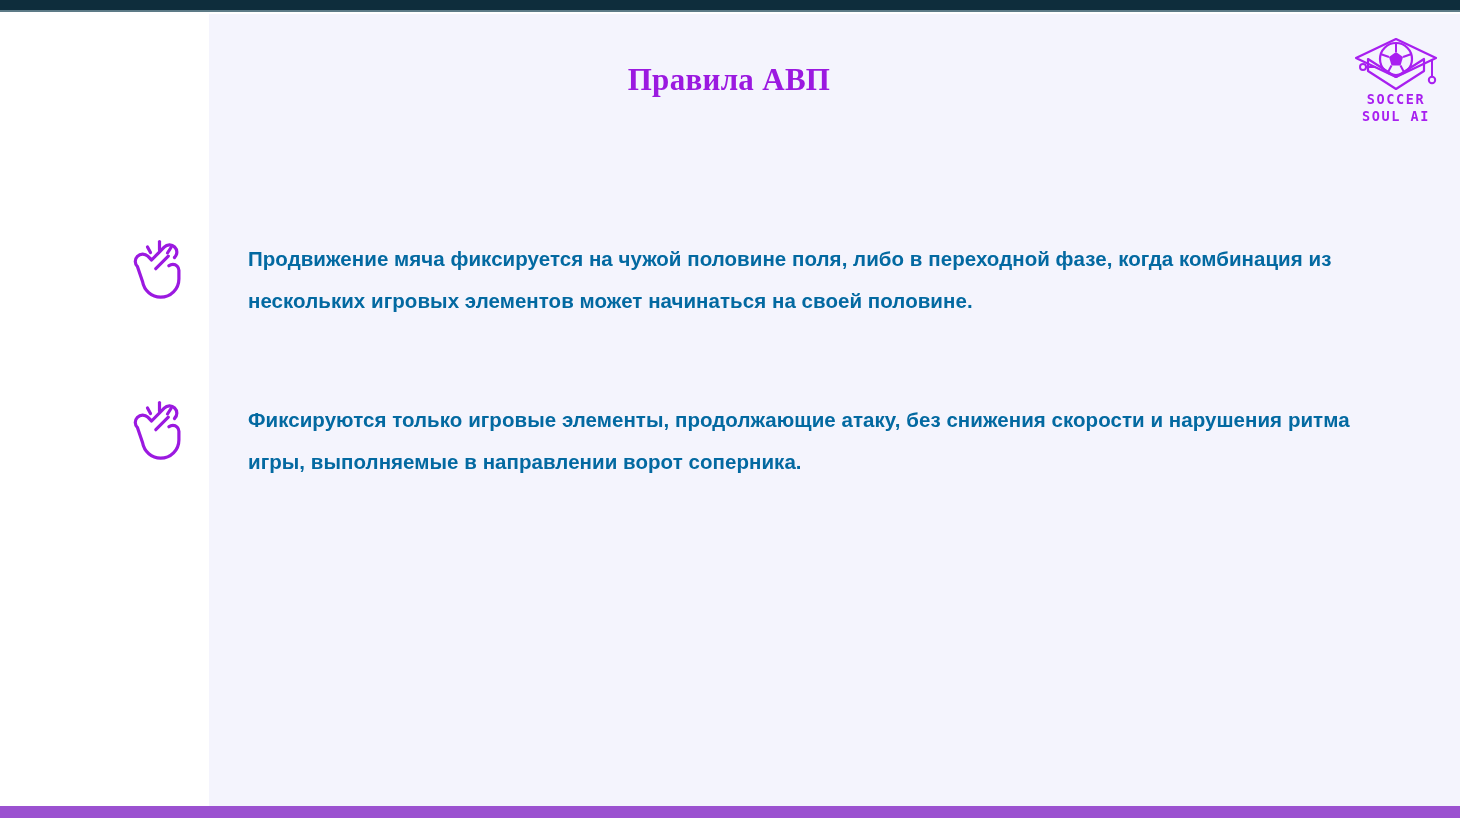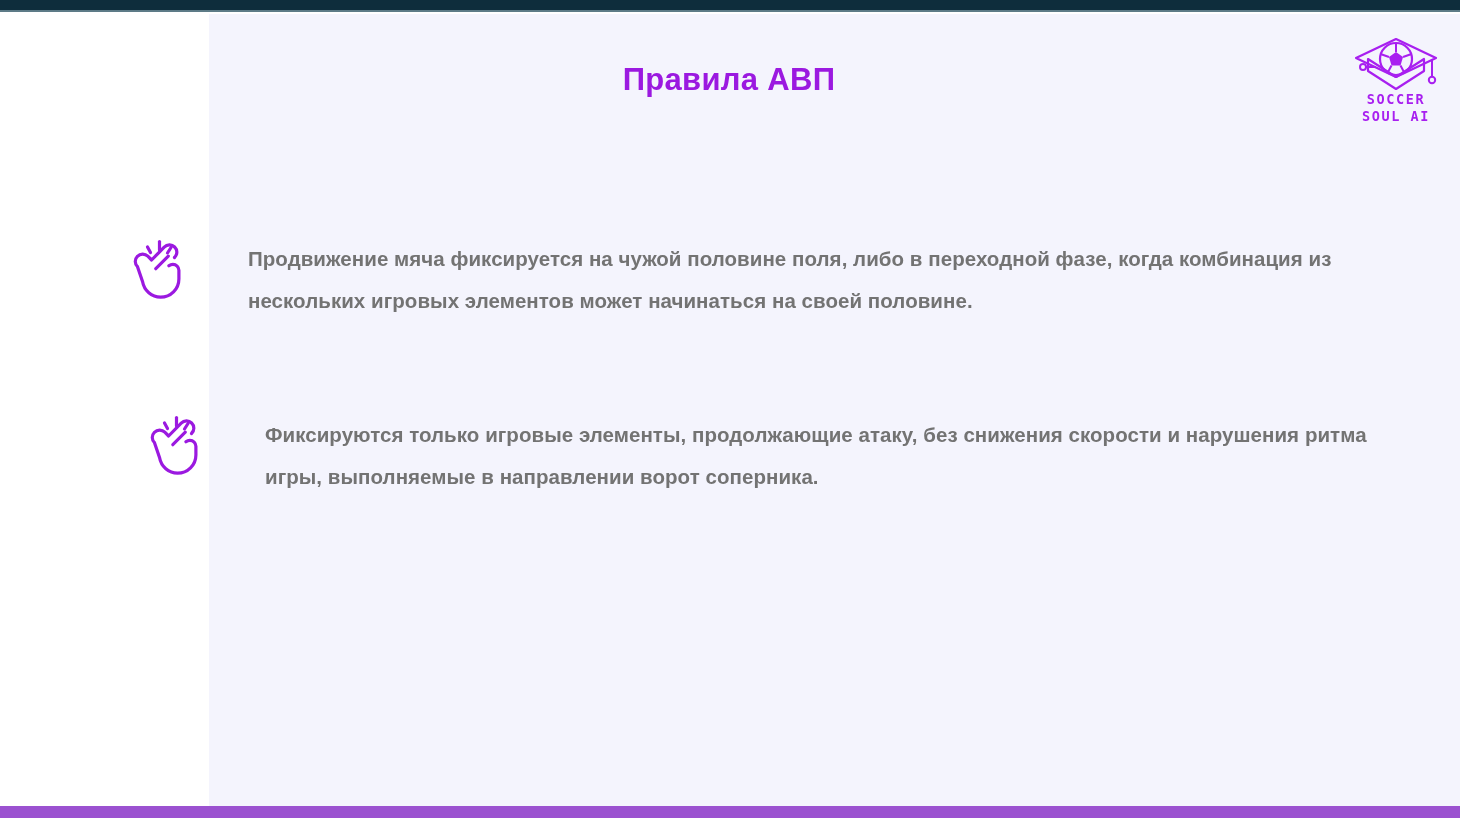--- a/index.html
+++ b/index.html
@@ -57,21 +57,21 @@
   .page-title {
     position: absolute;
     left: 209px;
     top: 62px;
     width: 1040px;
     text-align: center;
     font-size: 31px;
     font-weight: bold;
     color: #9b19e0;
     letter-spacing: 0.3px;
-    font-family: Liberation Sans, sans-serif;
+    font-family: Liberation Serif, serif;
   }
 
   
   .logo {
     position: absolute;
     left: 1340px;
     top: 33px;
     width: 112px;
     height: 98px;
   }
@@ -98,37 +98,37 @@
 
   
   .bullet-row {
     position: absolute;
     left: 130px;
     width: 1290px;
     display: flex;
     align-items: flex-start;
   }
   .bullet-row.r1 { top: 238px; }
-  .bullet-row.r2 { top: 414px; justify-content: center; }
+  .bullet-row.r2 { top: 399px; }
   .bullet-row.r3 { top: 560px; }
 
   .bullet-icon {
     flex: 0 0 auto;
     width: 62px;
     height: 66px;
     margin-right: 56px;
   }
   .bullet-icon svg { display: block; }
 
   .bullet-text {
     flex: 1 1 auto;
     font-size: 20.5px;
     font-weight: bold;
     line-height: 42px;
-    color: #737373;
+    color: #0369a1;
     letter-spacing: 0.05px;
     font-family: "Liberation Sans", sans-serif;
     max-width: 1138px;
   }
   .bullet-row.r3 .bullet-text { text-indent: 5px; }
 </style>
 </head>
 <body>
 
 <div id="slide">

